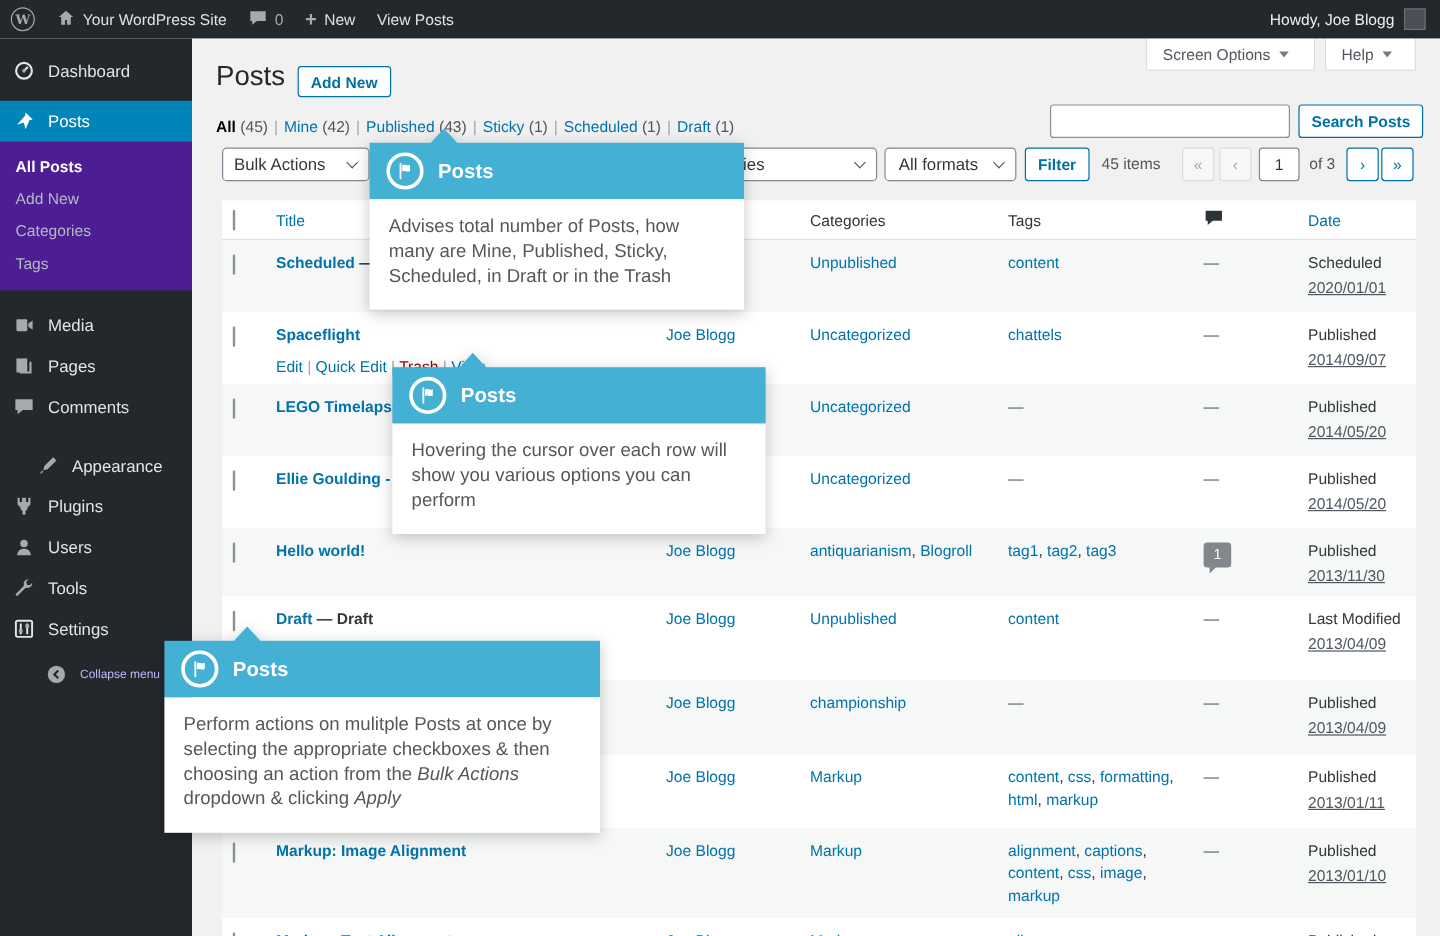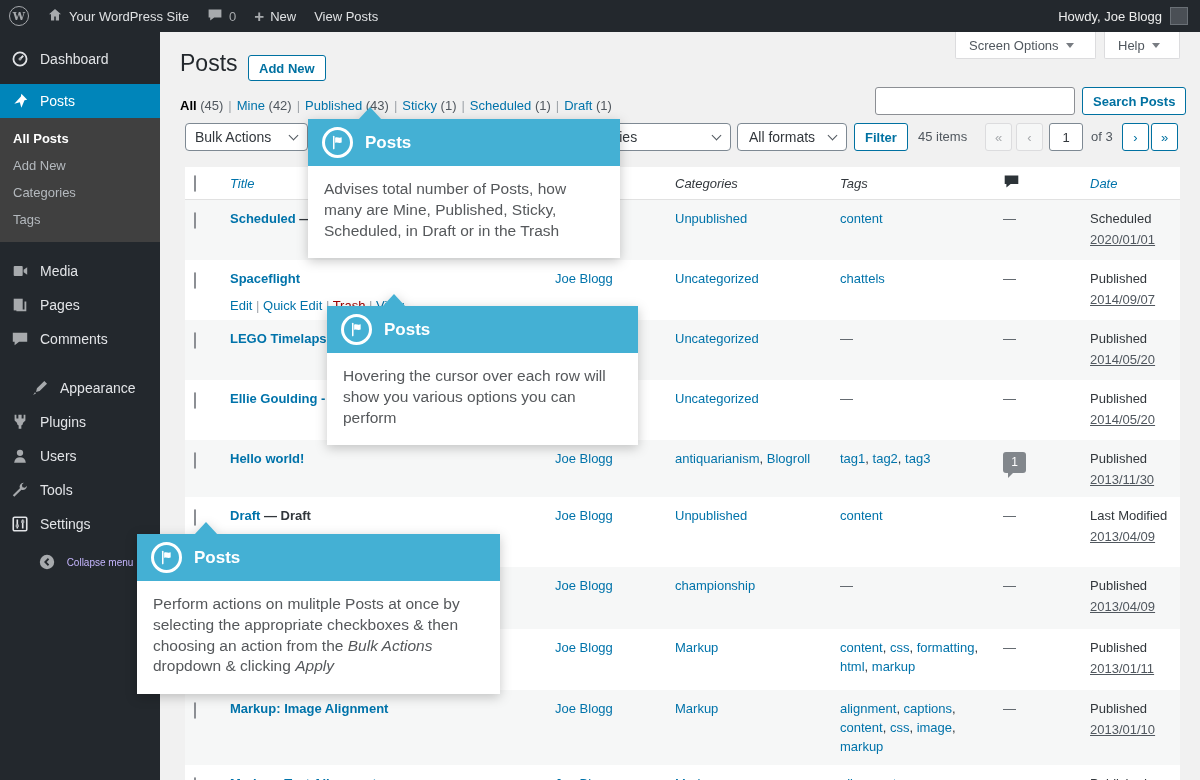--- a/index.html
+++ b/index.html
@@ -21,21 +21,21 @@
   #sidebar { position:absolute; top:32px; left:0; width:160px; bottom:0; background:var(--ab-bg,#23282d); z-index:30; }
   #menu { padding-top:10px; }
   .mi { position:relative; display:flex; align-items:center; gap:10px; height:34px; padding:0 0 0 11px; color:#e2e4e7; font-size:14px; cursor:pointer; }
   .mi .icn { width:19px; display:flex; }
   .mi .icn svg { width:18px; height:18px; fill:#a7aaad; }
   .mi.active { background:var(--menu-blue,#0085ba); color:#fff; margin-top:8px; }
   .mi.active .icn svg { fill:#fff; }
   .mi.active::after { content:""; position:absolute; right:-8px; top:50%; margin-top:-8px; border:8px solid transparent; border-left:8px solid var(--menu-blue,#0085ba); }
   .mi.gap { margin-top:15px;margin-left:20px; }
   .mi.collapse { margin-top:4px; color:#c4b5fd; font-size:10px;justify-content:center; }
-  .submenu { background:#404040; padding:7px 0 9px; }
+  .submenu { background:#4c1d95; padding:7px 0 9px; }
   .smi { padding:6px 0 6px 13px; font-size:13px; color:#b4b9be; cursor:pointer; }
   .smi.current { color:#fff; font-weight:bold; }
   .mi.gap-media { margin-top:12px; }
 
   
   #content { position:absolute; top:32px; left:160px; width:1040px; bottom:0; background:var(--page-bg,#f1f1f1); z-index:1; }
   #page-title { position:absolute; left:20px; top:18px; font-size:23px; font-weight:400; color:#23282d; }
   .btn-outline { display:inline-flex; align-items:center; background:#fff; border:1px solid #0071a1; border-radius:3px; color:#0071a1; font-size:13px; font-weight:bold; padding:0 10px; height:28px; cursor:pointer; }
   #add-new { position:absolute; left:88px; top:23px; height:26px; }
   .corner-tab { position:absolute; top:0; height:27px; background:#fff; border:1px solid #dcdcde; border-top:none; border-radius:0 0 2px 2px; color:#50575e; font-size:13px; display:flex; align-items:center; gap:7px; padding:0 13px; cursor:pointer; }
@@ -59,21 +59,21 @@
   #items-count { position:absolute; left:758px; top:97px; font-size:13px; color:#50575e;text-align:right; }
   .pgbtn { position:absolute; top:91px; width:27px; height:28px; border-radius:3px; font-size:13px; display:flex; align-items:center; justify-content:center; cursor:pointer; }
   .pgbtn.off { background:#f6f7f7; border:1px solid #dcdcde; color:#a7aaad; cursor:default; }
   .pgbtn.on { background:#fff; border:1px solid #0071a1; color:#0071a1; }
   #pg-cur { position:absolute; left:889px; top:91px; width:34px; height:28px; border:1px solid #7e8993; border-radius:3px; text-align:center; font-size:13px; color:#32373c; background:#fff; }
   #pg-of { position:absolute; left:931px; top:97px; font-size:13px; color:#50575e; }
 
   
   #table { position:absolute; left:25px; top:135px; width:995px; background:#fff; }
   .trow, #thead { display:grid; grid-template-columns:45px 325px 120px 165px 163px 87px 90px; }
-  #thead { height:33px; border-bottom:1px solid #e1e1e1; align-items:center; font-size:13px; color:#32373c;font-style:italic; }
+  #thead { height:33px; border-bottom:1px solid #e1e1e1; align-items:center; font-size:13px; color:#32373c; }
   #thead .hl { color:var(--link,#0073aa); cursor:pointer; }
   .cb { width:16px; height:16px; border:1px solid #8c8f94; border-radius:3px; background:#fff; margin:2px 0 0 9px; cursor:pointer; }
   #thead .cb { margin-top:0; }
   .trow { font-size:13px; }
   .trow:nth-child(odd) { background:var(--stripe,#f6f7f7); }
   .cell { padding-top:10px; padding-right:10px; line-height:1.45; color:#32373c; }
   .cell.cbc { padding-top:12px; }
   .title-link { color:var(--link,#0073aa); font-weight:bold; cursor:pointer; }
   .title-suffix { color:#32373c; font-weight:bold; }
   .lnk { color:var(--link,#0073aa); cursor:pointer; }

